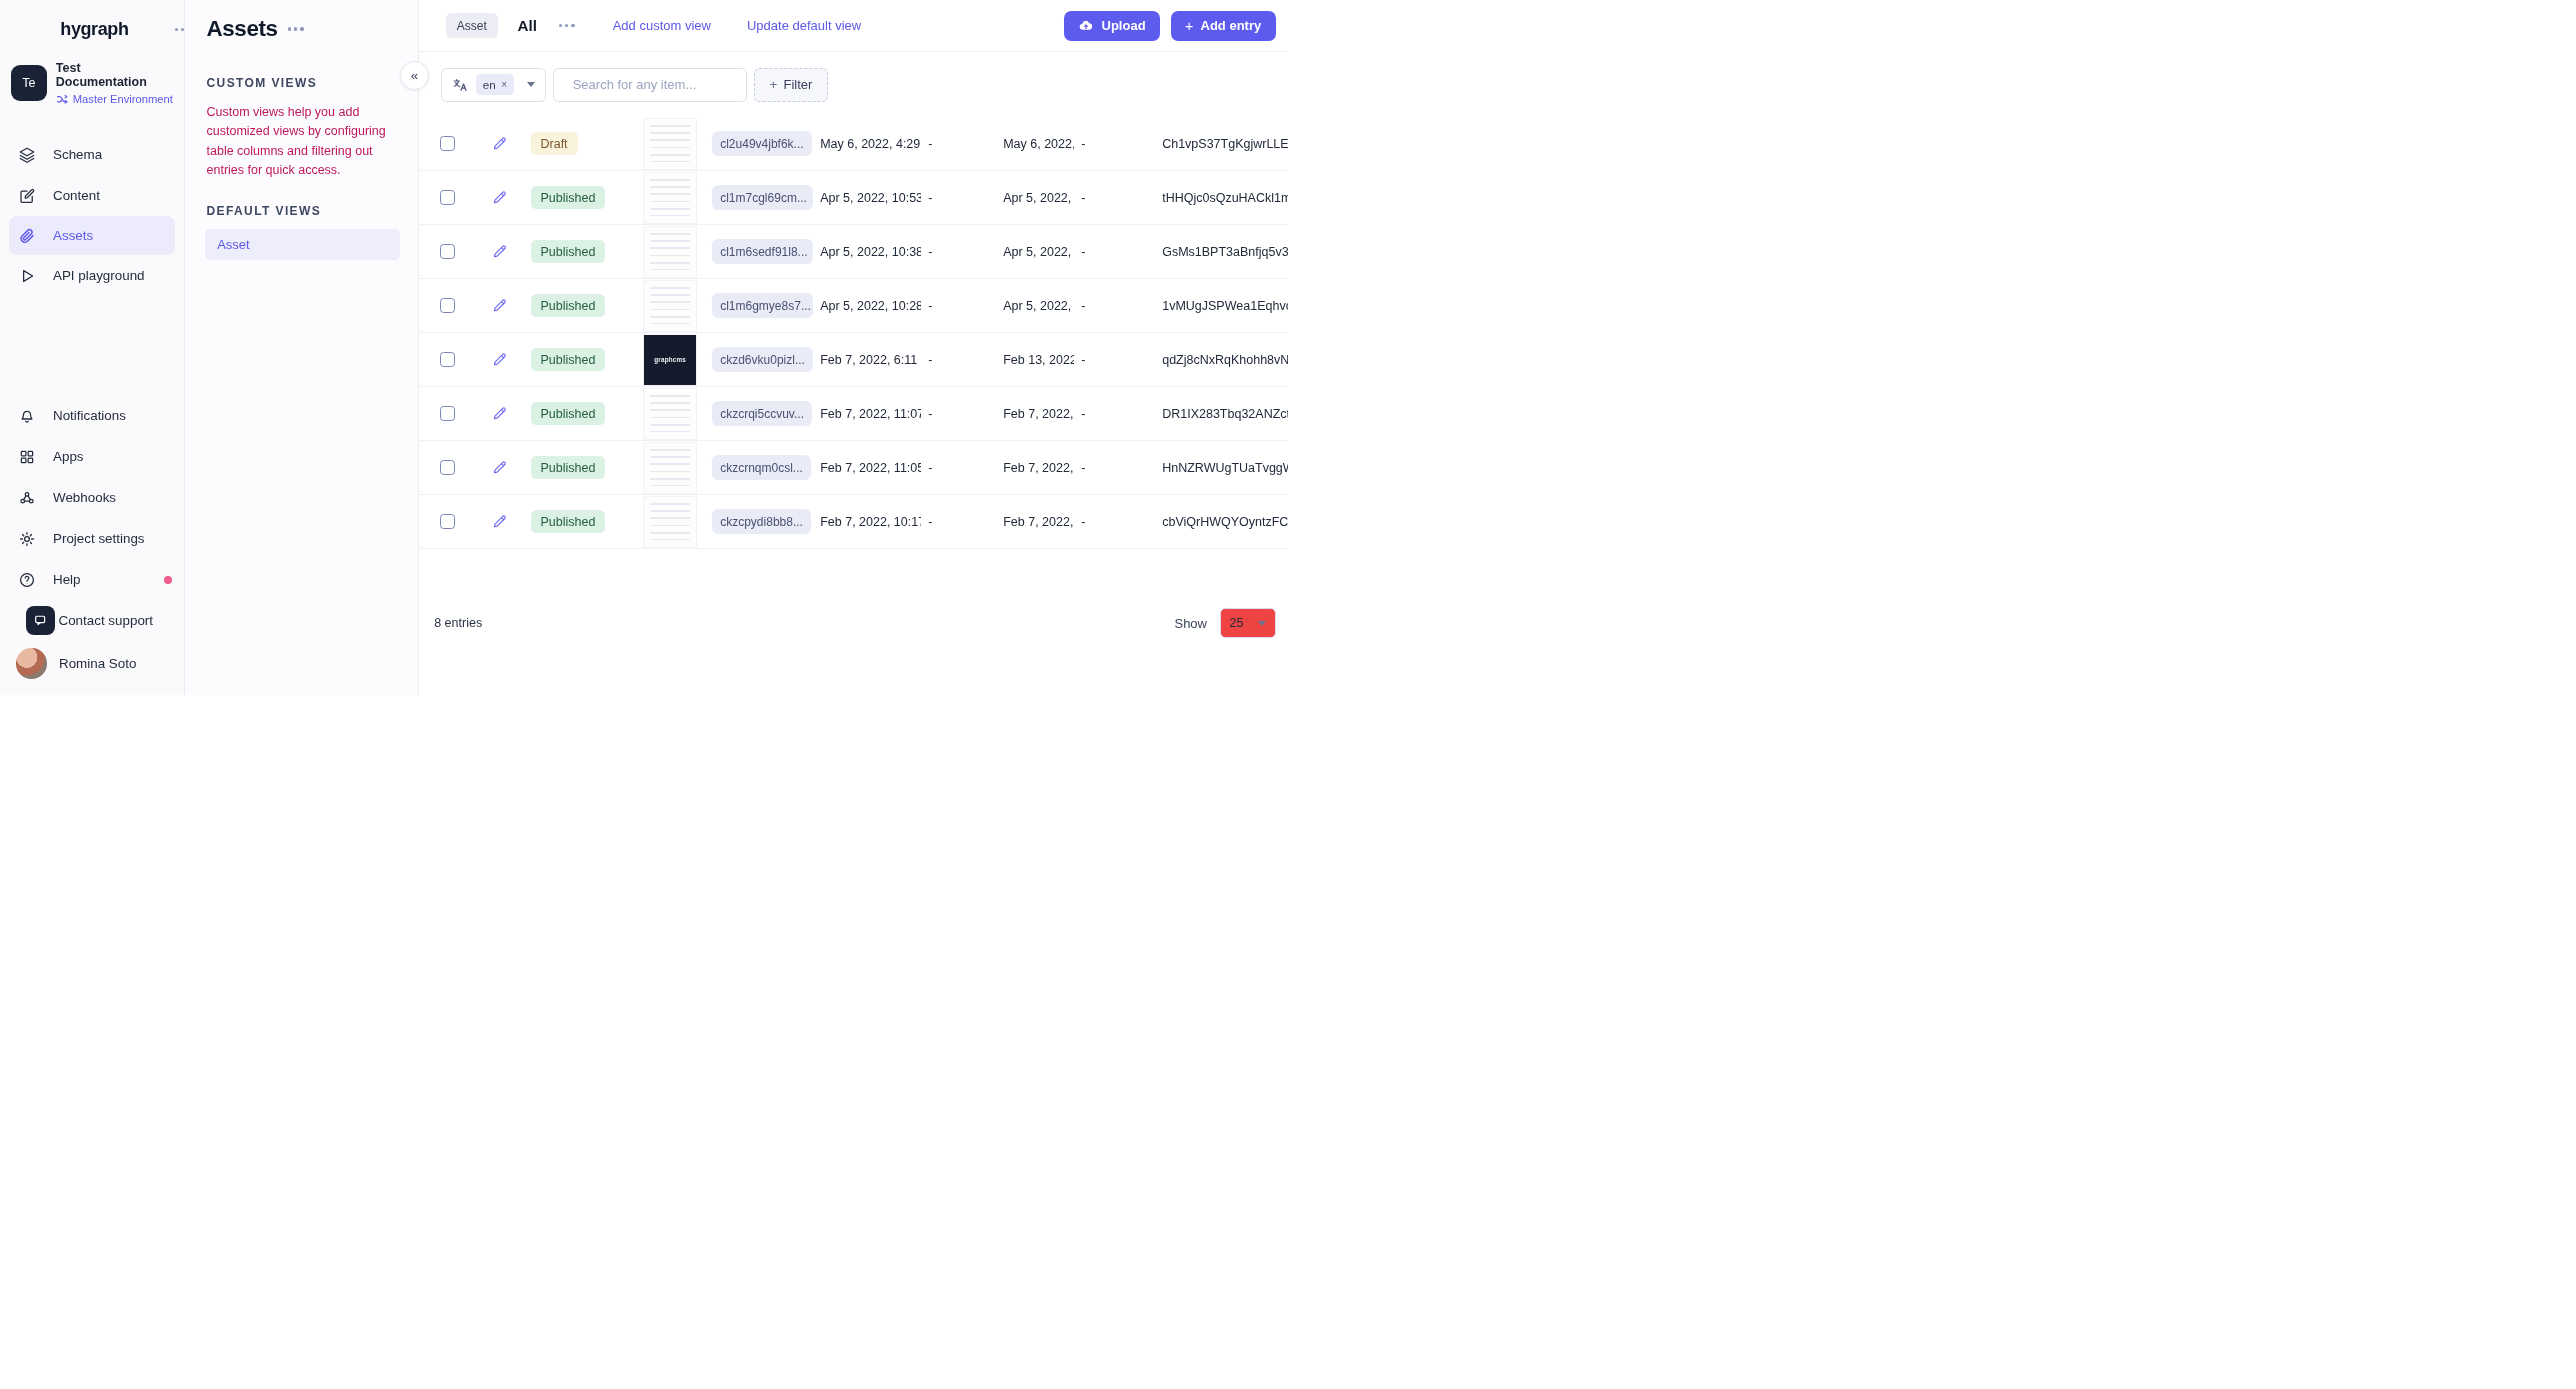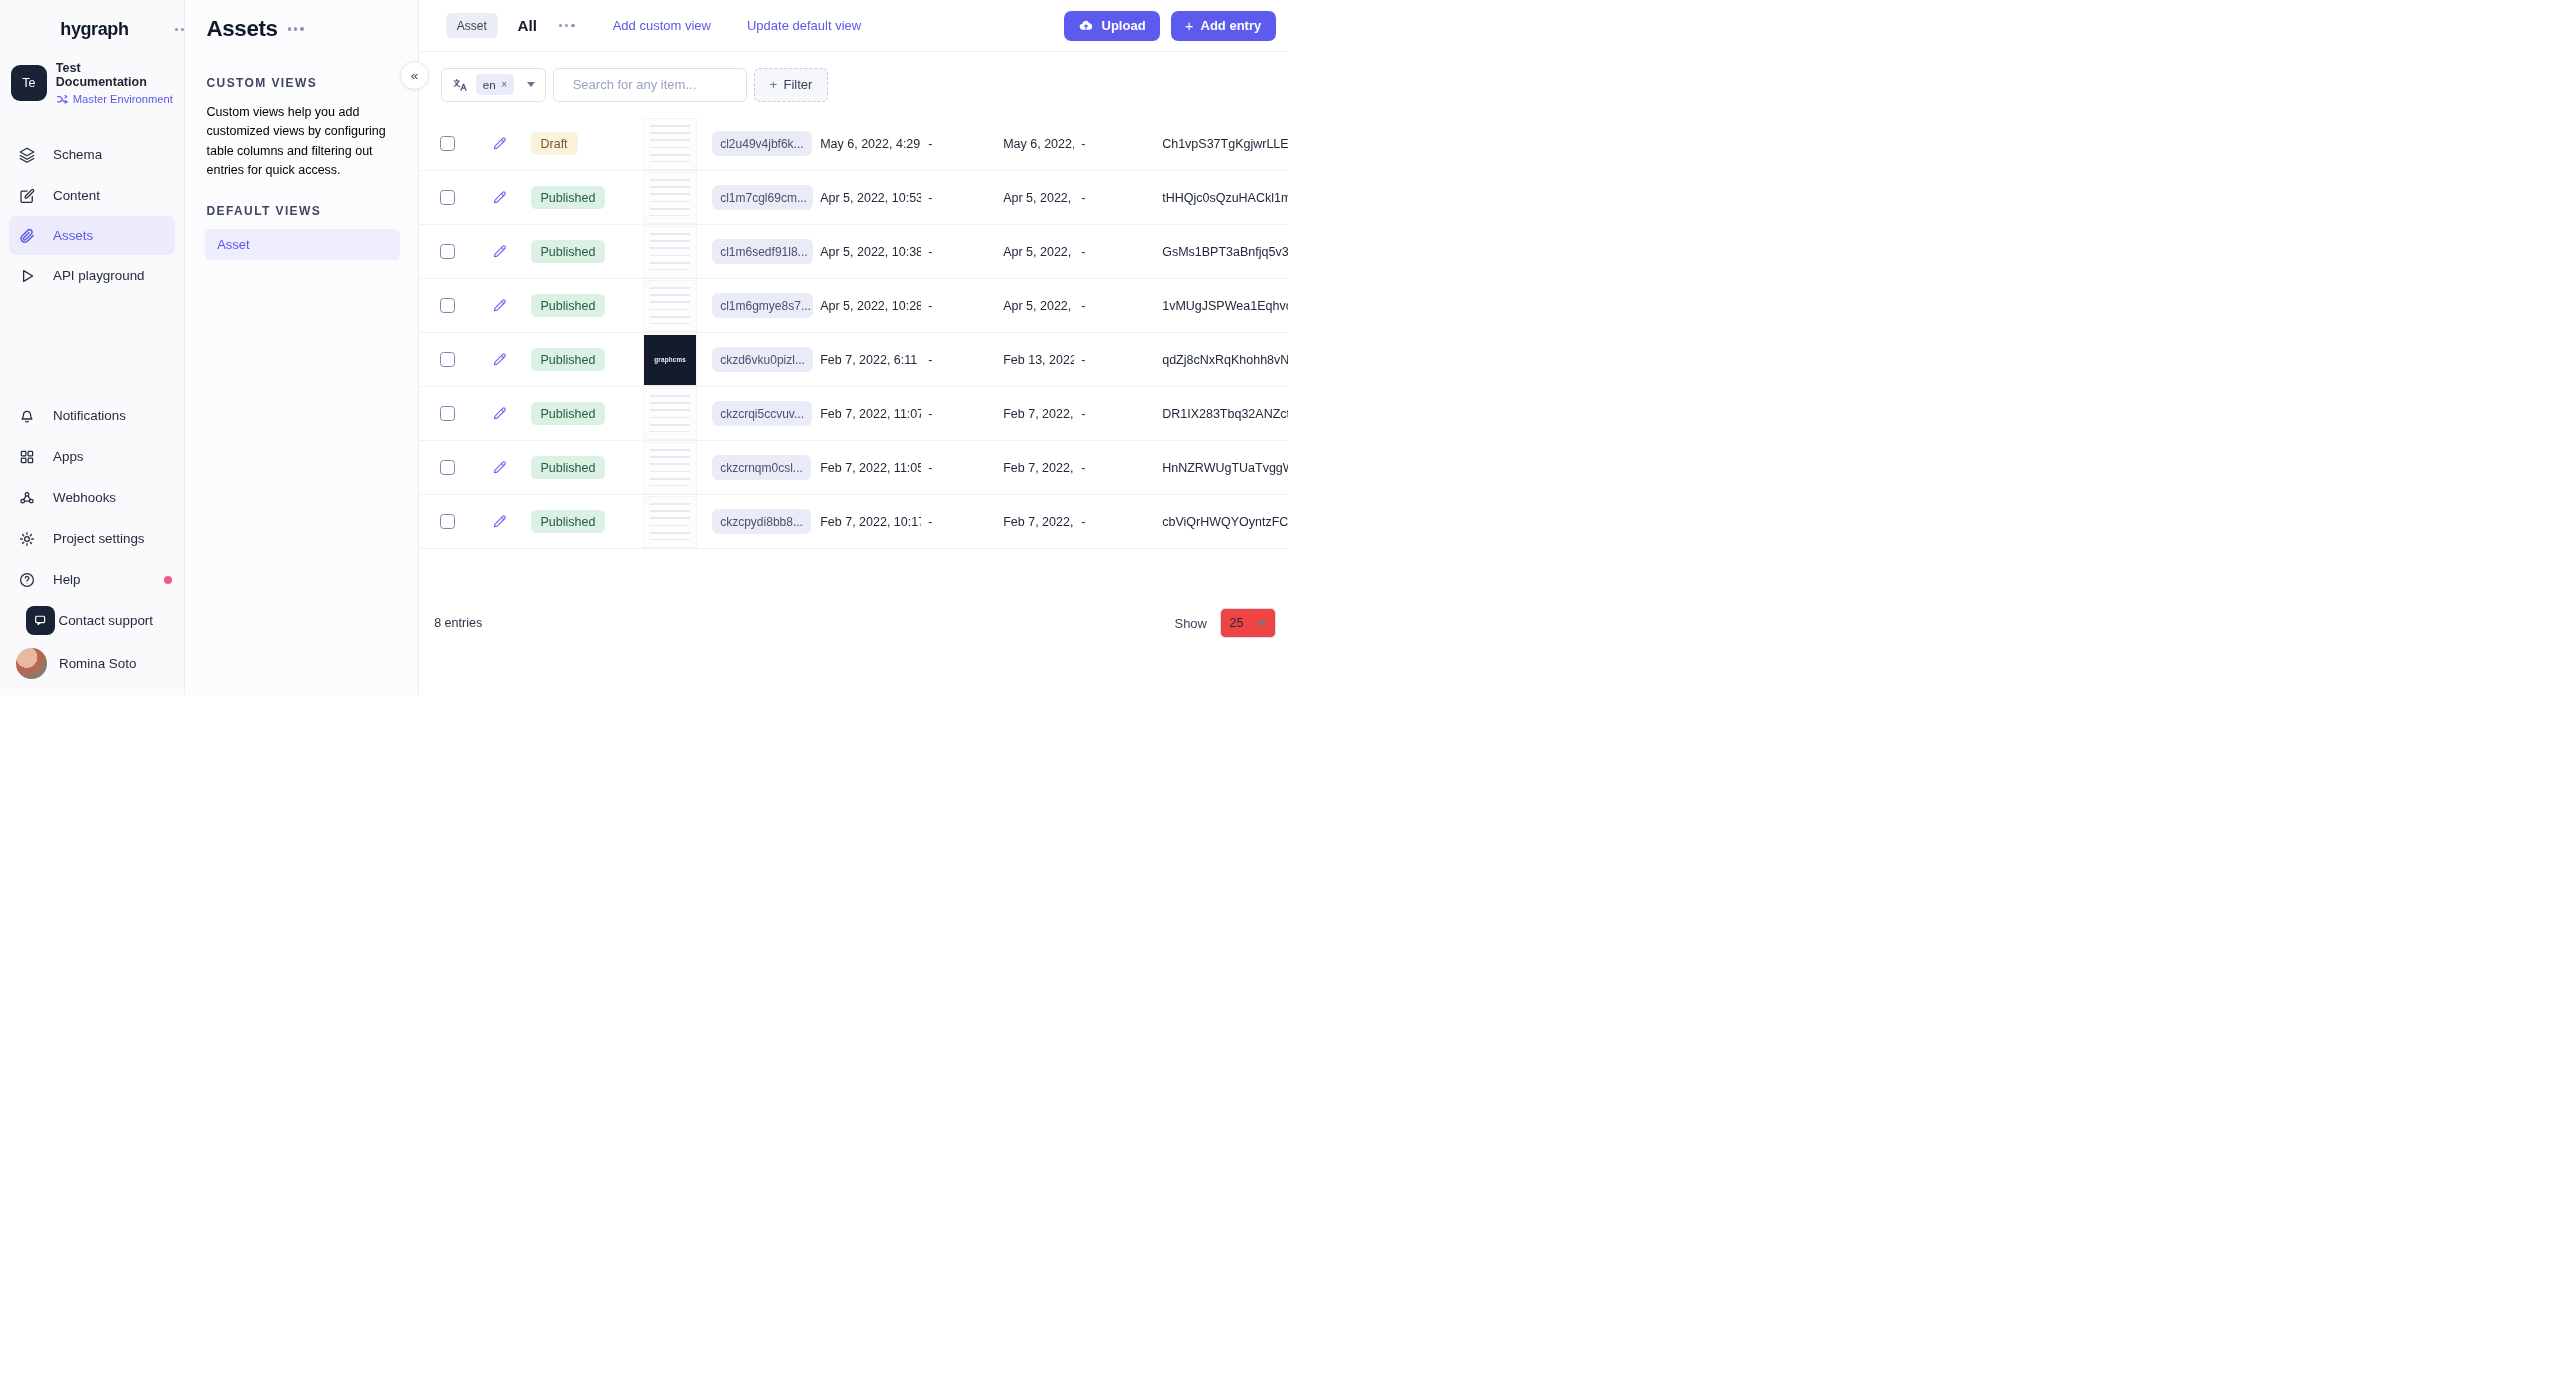--- a/index.html
+++ b/index.html
@@ -36,21 +36,21 @@
     margin-bottom:9px; font-size:13.4px; font-weight:500; color:#1F2838; }
   .user-avatar { width:30.5px; height:30.5px; border-radius:50%; flex:none;
     background:radial-gradient(circle at 35% 30%, #E8B9A0 0 35%, #B46A52 36% 60%, #8A7A6E 61% 100%); }
 
   
   .views { position:absolute; left:185px; top:0; width:234px; height:695px;
     background:#FCFCFE; border-right:0.9px solid #ECEDF3; padding:16px 23px 0 21.5px; }
   .views-title-row { display:flex; align-items:center; }
   .views-title { font-size:22.4px; font-weight:800; letter-spacing:-0.4px; color:#10192A; }
   .section-label { margin-top:34px; font-size:12px; font-weight:700; letter-spacing:1.4px; color:#3E4760; }
-  .views-help { margin-top:12.5px; font-size:12.5px; line-height:1.57; color:#000000; }
+  .views-help { margin-top:12.5px; font-size:12.5px; line-height:1.57; color:#be185d; }
   .section-label--2 { margin-top:23px; }
   .view-item { margin:10.8px -5.4px 0 -1.8px; background:#EEEDFC; border-radius:5.4px;
     padding:8px 12.5px; font-size:13px; font-weight:500; color:#5B59E6; cursor:pointer; }
 
   
   .main { position:absolute; left:419px; top:0; width:869px; height:695px; background:#fff; }
   .collapse-btn { position:absolute; left:-19px; top:61px; width:29px; height:29px; border-radius:50%;
     background:#fff; border:0.9px solid #E4E7F0; box-shadow:0 0.9px 2.7px rgba(40,50,90,.08); z-index:6;
     display:flex; align-items:center; justify-content:center; font-size:13.4px; color:#39415C; cursor:pointer; }
 

